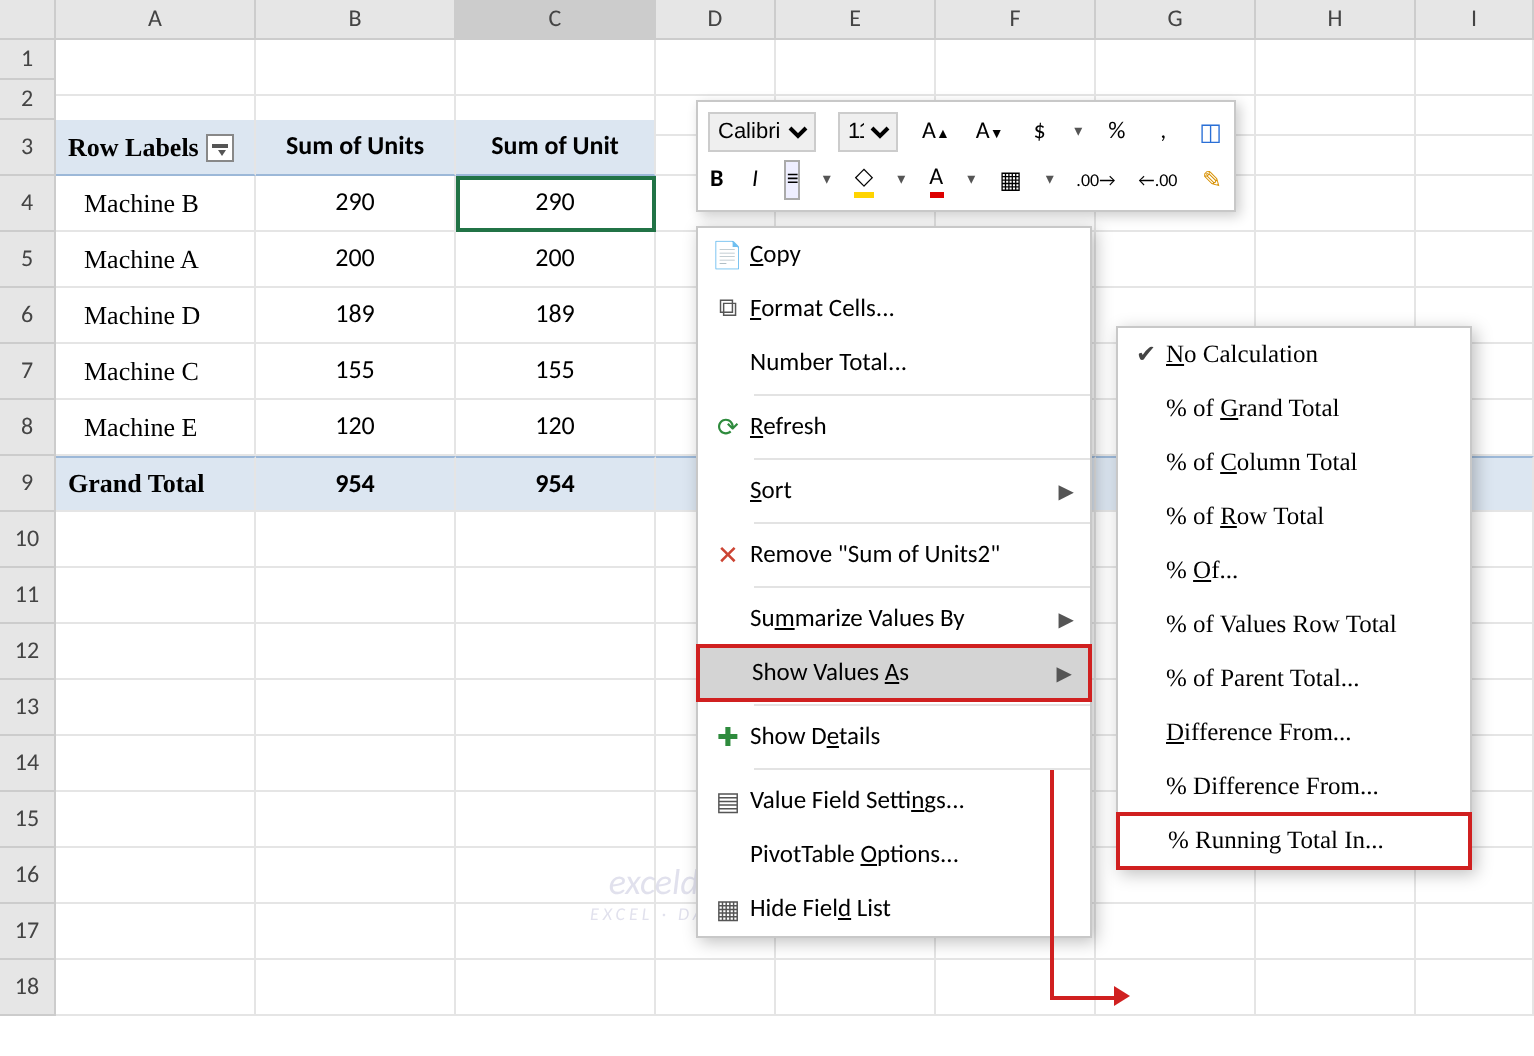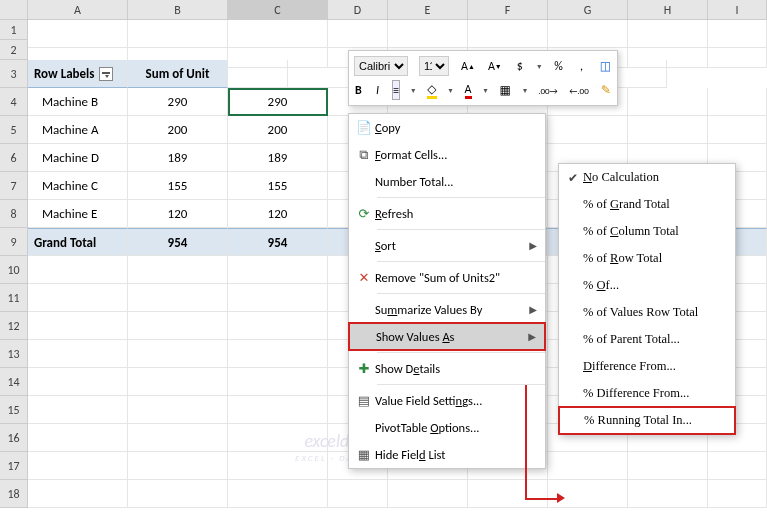--- a/index.html
+++ b/index.html
@@ -15,21 +15,21 @@
   .ch-col-D { width: 60px; }
   .ch-col-E { width: 80px; }
   .ch-col-F { width: 80px; }
   .ch-col-G { width: 80px; }
   .ch-col-H { width: 80px; }
   .ch-col-I { width: 59px; }
 
   .row { display: flex; height: 28px; }
   .rh { width: 28px; background:#e6e6e6; border-right:1px solid #ccc; border-bottom:1px solid #ccc; text-align:center; font-size:12px; line-height:28px; color:#444; }
   .cell { border-right:1px solid #e5e5e5; border-bottom:1px solid #e5e5e5; padding: 0 6px; display:flex; align-items:center; height:28px; }
-  .cA { width:100px; }
+  .cA { width:100px;font-family:Liberation Serif, serif; }
   .cB { width:100px; justify-content:center; }
   .cC { width:100px; justify-content:center; }
   .cD { width:60px; }
   .cE { width:80px; }
   .cF { width:80px; }
   .cG { width:80px; }
   .cH { width:80px; }
   .cI { width:59px; }
 
   .header-cell { background:#dce6f1; font-weight:bold; border-bottom:1px solid #9cb8d8; }
@@ -120,20 +120,21 @@
       <div class="cell cH"></div>
       <div class="cell cI"></div>
   </div>
 
   <div class="row">
     <div class="rh">3</div>
     <div class="cell cA header-cell">
         <span>Row Labels</span>
         <span class="filter-icon"></span>
       </div>
+    <div class="cell cB header-cell">Sum of Units</div>
     <div class="cell cC header-cell">Sum of Unit</div>
     <div class="cell cD"></div>
       <div class="cell cE"></div>
       <div class="cell cF"></div>
       <div class="cell cG"></div>
       <div class="cell cH"></div>
       <div class="cell cI"></div>
   </div>
 
   <div class="row">

